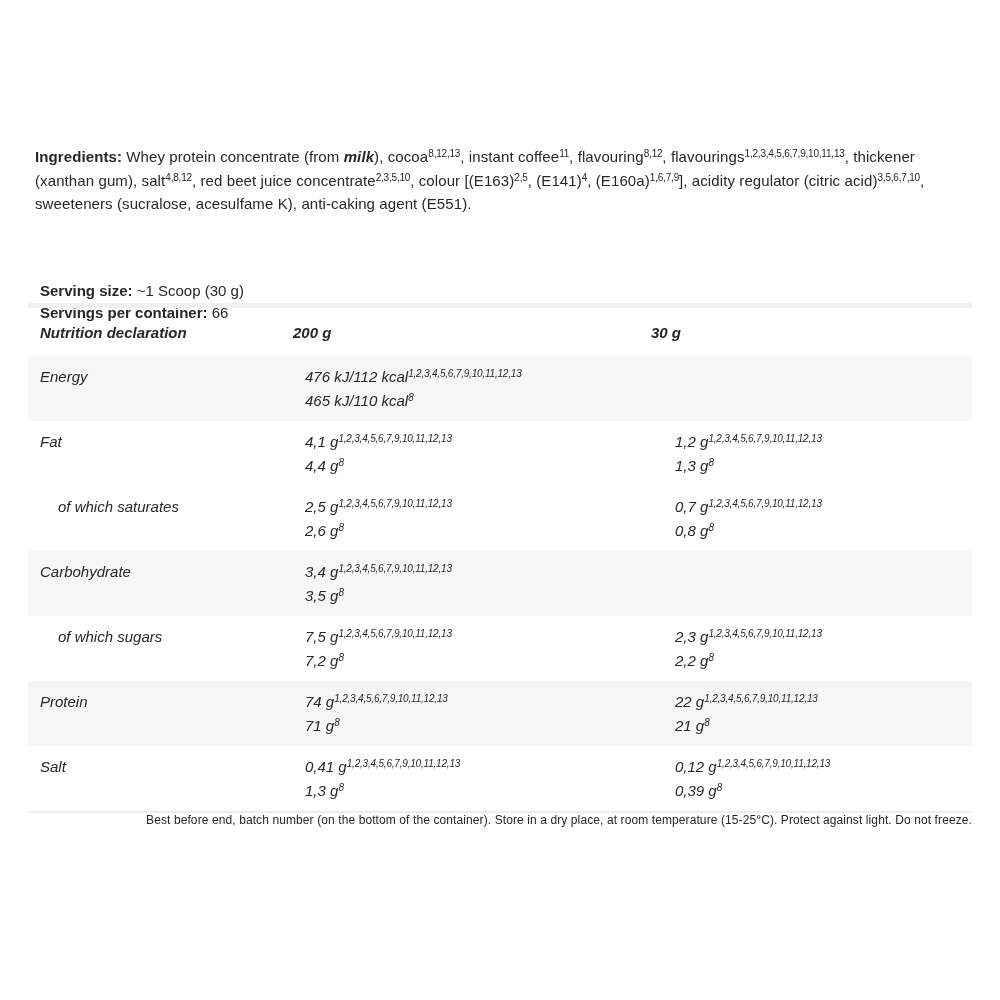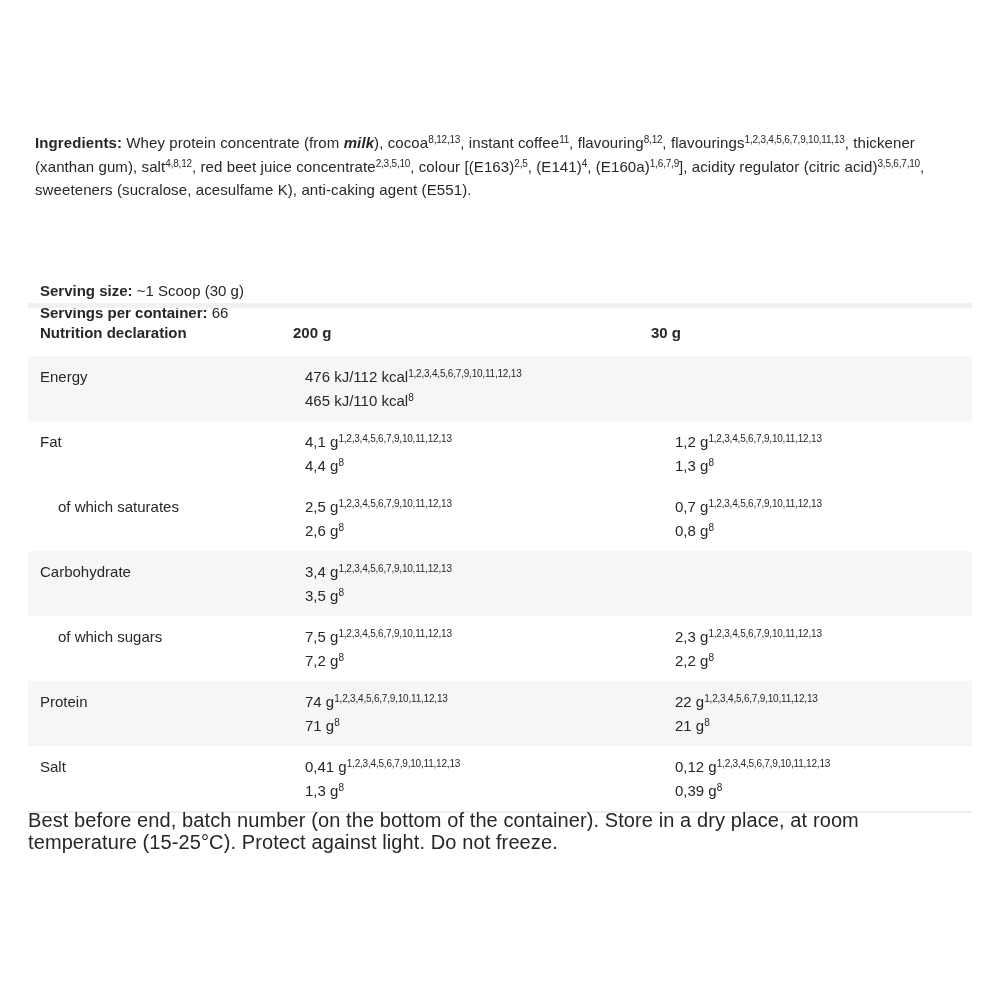--- a/index.html
+++ b/index.html
@@ -10,58 +10,59 @@
   html,body{margin:0;padding:0;background:#ffffff;}
   body{
     width:1000px;height:1000px;position:relative;overflow:hidden;
     font-family:"Liberation Sans","DejaVu Sans",sans-serif;
     color:var(--text);
   }
   .page{position:absolute;inset:0;background:#fff;}
 
   
   .ingredients{
-    position:absolute;left:35px;top:132px;width:932px;margin:0;
+    position:absolute;left:35px;top:146px;width:932px;margin:0;
     font-size:15px;line-height:21.5px;letter-spacing:.1px;
   }
   .seg-n{font-weight:400;}
   .seg-b{font-weight:700;}
   .seg-bi{font-weight:700;font-style:italic;}
   .seg-sup{font-size:10px;position:relative;top:-5px;letter-spacing:-.2px;}
 
   
   .serving{
     position:absolute;left:40px;top:248px;
     font-size:15px;line-height:21.5px;margin-top:32px;
   }
   .serving .lbl{font-weight:700;}
 
   
   .table{
     position:absolute;left:28px;top:303px;width:944px;
     border-top:5px solid #f1f1f2;
     border-bottom:2px solid var(--rule);
     box-sizing:border-box;
+    font-style:italic;
   }
   .row{display:grid;grid-template-columns:265px 358px 1fr;}
   .row.header{
     height:48px;align-items:center;
     font-weight:700;font-size:15px;
   }
   .row.data{
     height:65px;box-sizing:border-box;padding-top:10px;
     font-size:15px;line-height:22px;gap:12px;
   }
   .row.shaded{background:var(--stripe);}
   .cell{white-space:nowrap;}
   .cell.label{padding-left:12px;}
   .cell.label.indent{padding-left:30px;}
   .footer{
     position:absolute;left:28px;top:810px;width:944px;margin:0;
-    font-size:20px;line-height:21.5px;letter-spacing:.1px;
+    font-size:12px;line-height:21.5px;letter-spacing:.1px;text-align:right;
   }
 </style>
 </head>
 <body style="background: rgb(255, 255, 255);">
 
 <div class="page">
 
   <p class="ingredients"><span class="seg-b">Ingredients:</span><span class="seg-n"> Whey protein concentrate (from </span><span class="seg-bi">milk</span><span class="seg-n">), cocoa</span><span class="seg-sup">8,12,13</span><span class="seg-n">, instant coffee</span><span class="seg-sup">11</span><span class="seg-n">, flavouring</span><span class="seg-sup">8,12</span><span class="seg-n">, flavourings</span><span class="seg-sup">1,2,3,4,5,6,7,9,10,11,13</span><span class="seg-n">, thickener (xanthan gum), salt</span><span class="seg-sup">4,8,12</span><span class="seg-n">, red beet juice concentrate</span><span class="seg-sup">2,3,5,10</span><span class="seg-n">, colour [(E163)</span><span class="seg-sup">2,5</span><span class="seg-n">, (E141)</span><span class="seg-sup">4</span><span class="seg-n">, (E160a)</span><span class="seg-sup">1,6,7,9</span><span class="seg-n">], acidity regulator (citric acid)</span><span class="seg-sup">3,5,6,7,10</span><span class="seg-n">, sweeteners (sucralose, acesulfame K), anti-caking agent (E551).</span></p>
 
   <div class="serving">

